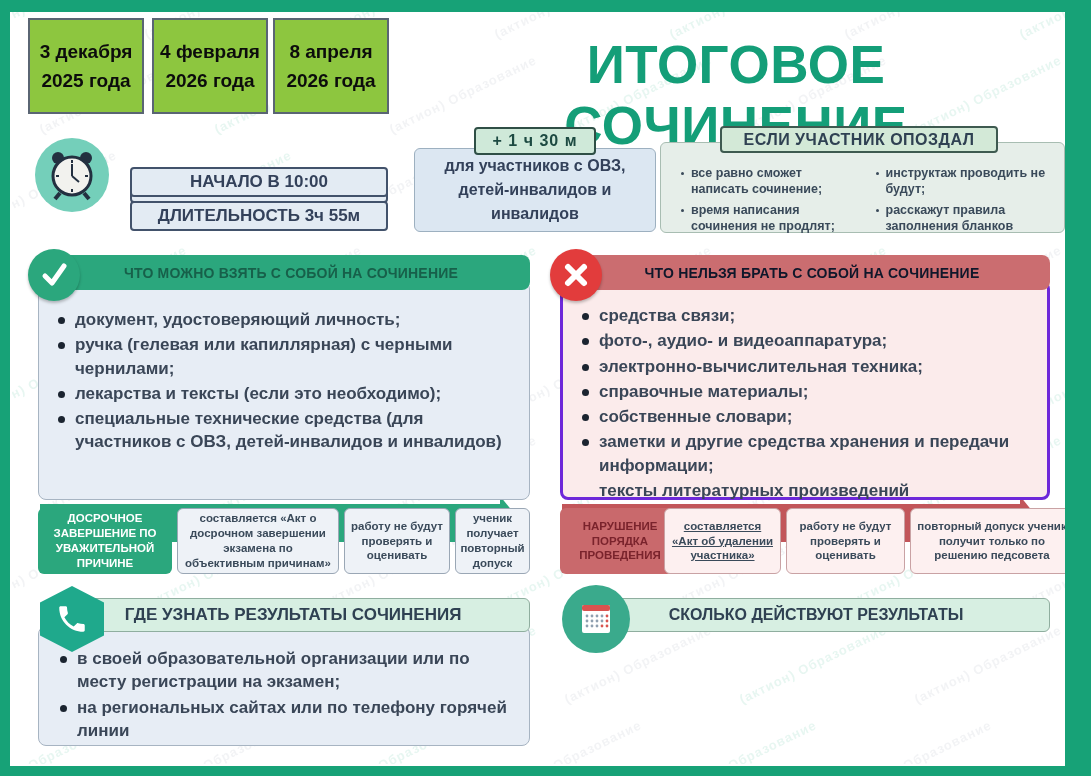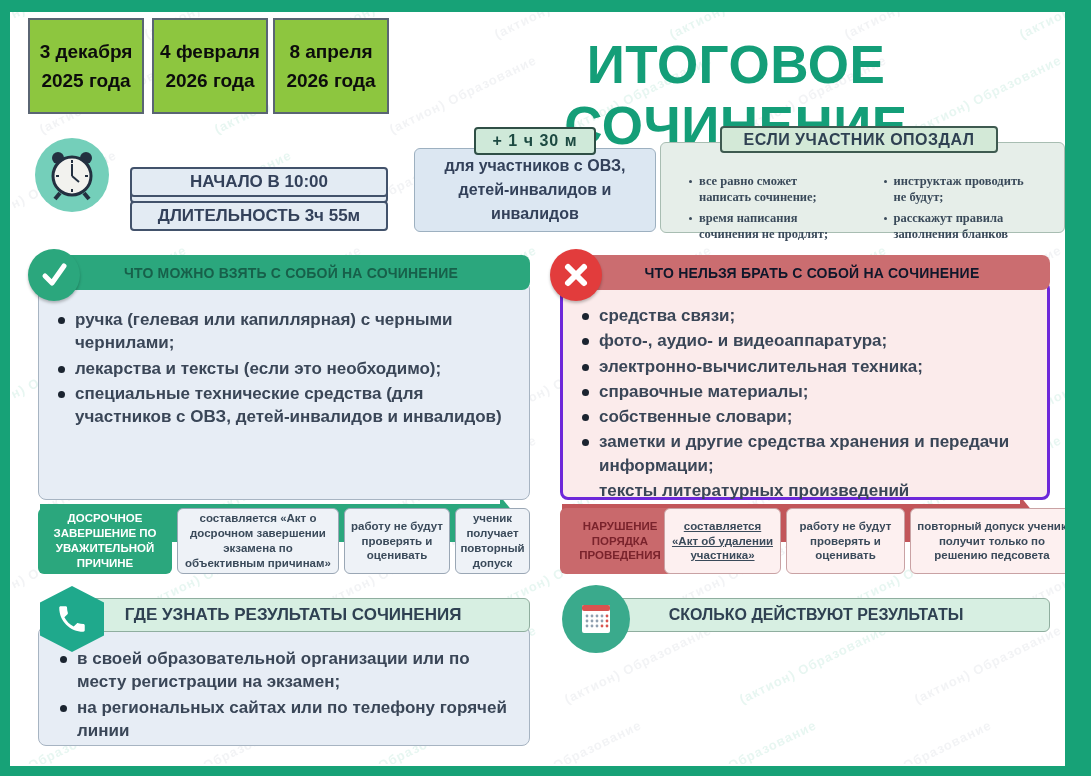--- a/index.html
+++ b/index.html
@@ -65,21 +65,21 @@
     background:#d3e9d7; border:2px solid #3e5a50; border-radius:4px;
     display:flex; align-items:center; justify-content:center;
     font-size:16px; font-weight:700; color:#2f4152; letter-spacing:0.5px;
   }
   .late-body{
     position:absolute; left:660px; top:142px; width:405px; height:91px; z-index:3; box-sizing:border-box;
     background:#e6eee9; border:1px solid #a8bdb2; border-radius:6px;
     display:flex; gap:6px; padding:14px 10px 6px 10px;
   }
   .late-col{flex:1;}
-  .late-col ul{list-style:none; margin:16px; padding:0;font-family:Liberation Serif, serif;}
+  .late-col ul{list-style:none; margin:8px; padding:0;}
   .late-col li{
     position:relative; padding-left:12px; margin-bottom:4px;
     font-size:12.5px; font-weight:700; color:#3a4a5a; line-height:1.3;
   }
   .late-col li::before{content:""; position:absolute; left:2px; top:7px; width:3px; height:3px; border-radius:50%; background:#3a4a5a;}
 
   
   .sec-circle{
     position:absolute; width:52px; height:52px; border-radius:50%; z-index:4;
     display:flex; align-items:center; justify-content:center;
@@ -274,20 +274,21 @@
   </div>
 
   <div class="sec-circle green-circle">
     <svg width="30" height="30" viewBox="0 0 30 30">
         <polyline points="6,16 13,23 25,6" fill="none" stroke="#ffffff" stroke-width="5" stroke-linecap="round" stroke-linejoin="round"></polyline>
       </svg>
   </div>
   <div class="sec-bar green-bar">ЧТО МОЖНО ВЗЯТЬ С СОБОЙ НА СОЧИНЕНИЕ</div>
   <div class="panel panel-allowed">
     <ul class="blist">
+      <li>документ, удостоверяющий личность;</li>
       <li>ручка (гелевая или капиллярная) с черными чернилами;</li>
       <li>лекарства и тексты (если это необходимо);</li>
       <li>специальные технические средства (для участников с ОВЗ, детей-инвалидов и инвалидов)</li>
     </ul>
   </div>
 
   <div class="sec-circle red-circle">
     <svg width="26" height="26" viewBox="0 0 26 26">
       <line x1="5" y1="5" x2="21" y2="21" stroke="#ffffff" stroke-width="6" stroke-linecap="round"></line>
       <line x1="21" y1="5" x2="5" y2="21" stroke="#ffffff" stroke-width="6" stroke-linecap="round"></line>

